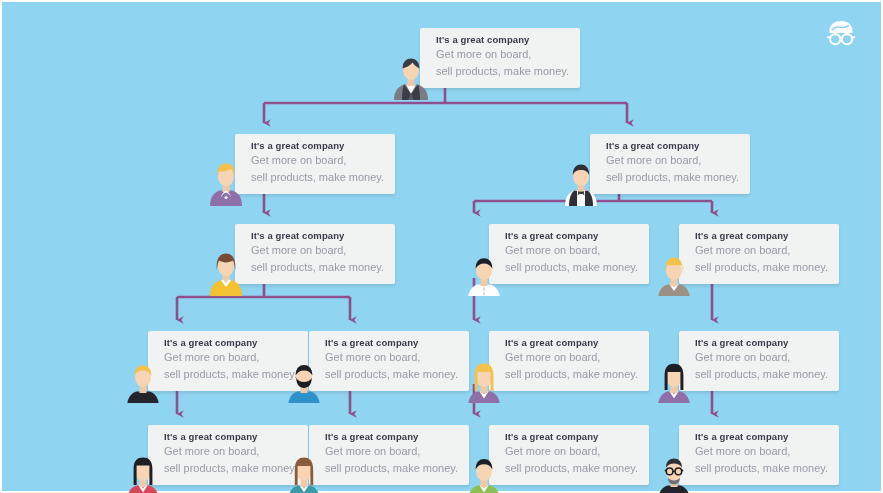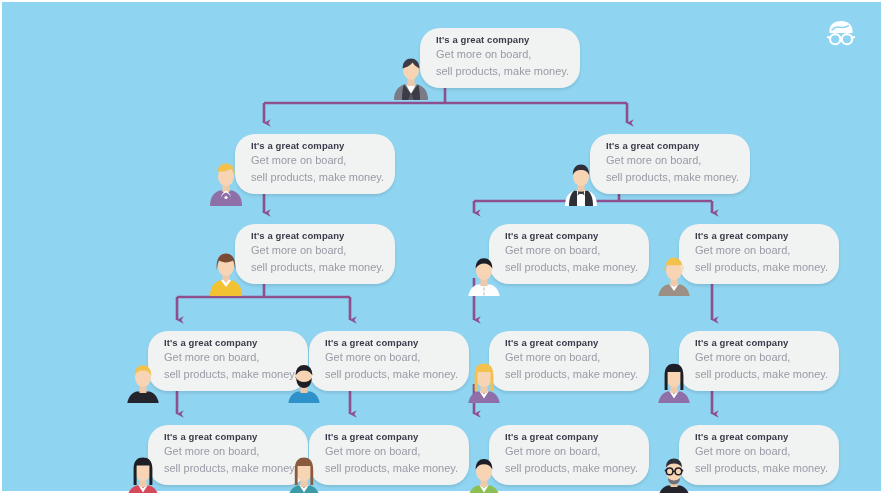--- a/index.html
+++ b/index.html
@@ -27,21 +27,21 @@
   .avatar {
     width: 42px; height: 46px;
     position: relative;
     flex: 0 0 auto;
     z-index: 4;
     overflow: hidden;
   }
   .node.sm .avatar { width: 38px; height: 42px; }
   .bubble {
     background: #f1f2f2;
-    border-radius: 20px;
+    border-radius: 2px;
     padding: 7px 11px 8px 16px;
     margin-left: -12px;
     margin-bottom: 12px;
     box-shadow: 0 2px 3px rgba(0,0,0,0.10);
     min-width: 108px;
   }
   .b-title {
     font-size: 9.5px;
     font-weight: bold;
     color: #3a3a4a;

